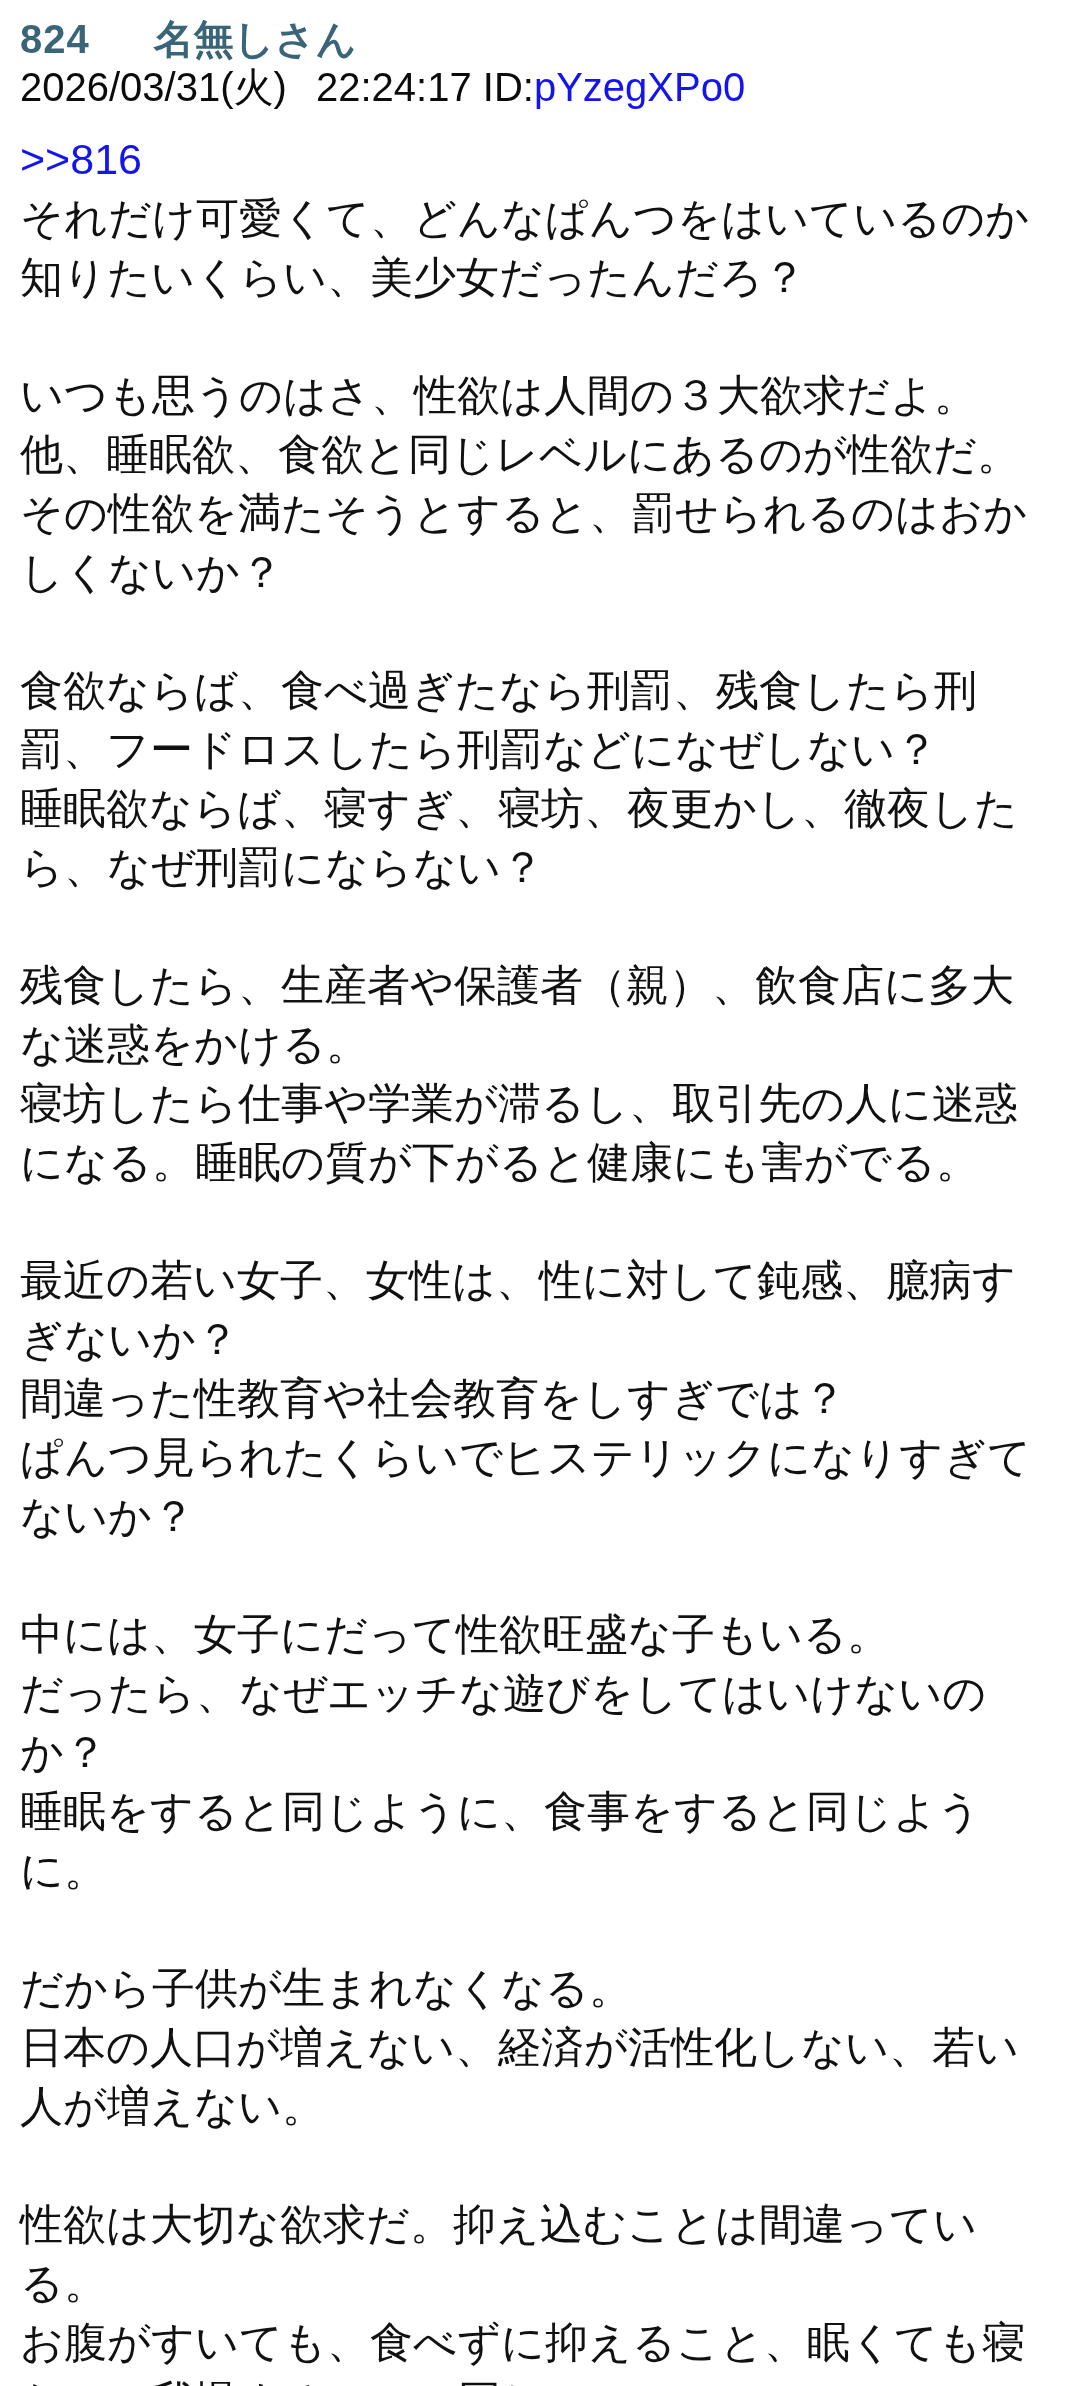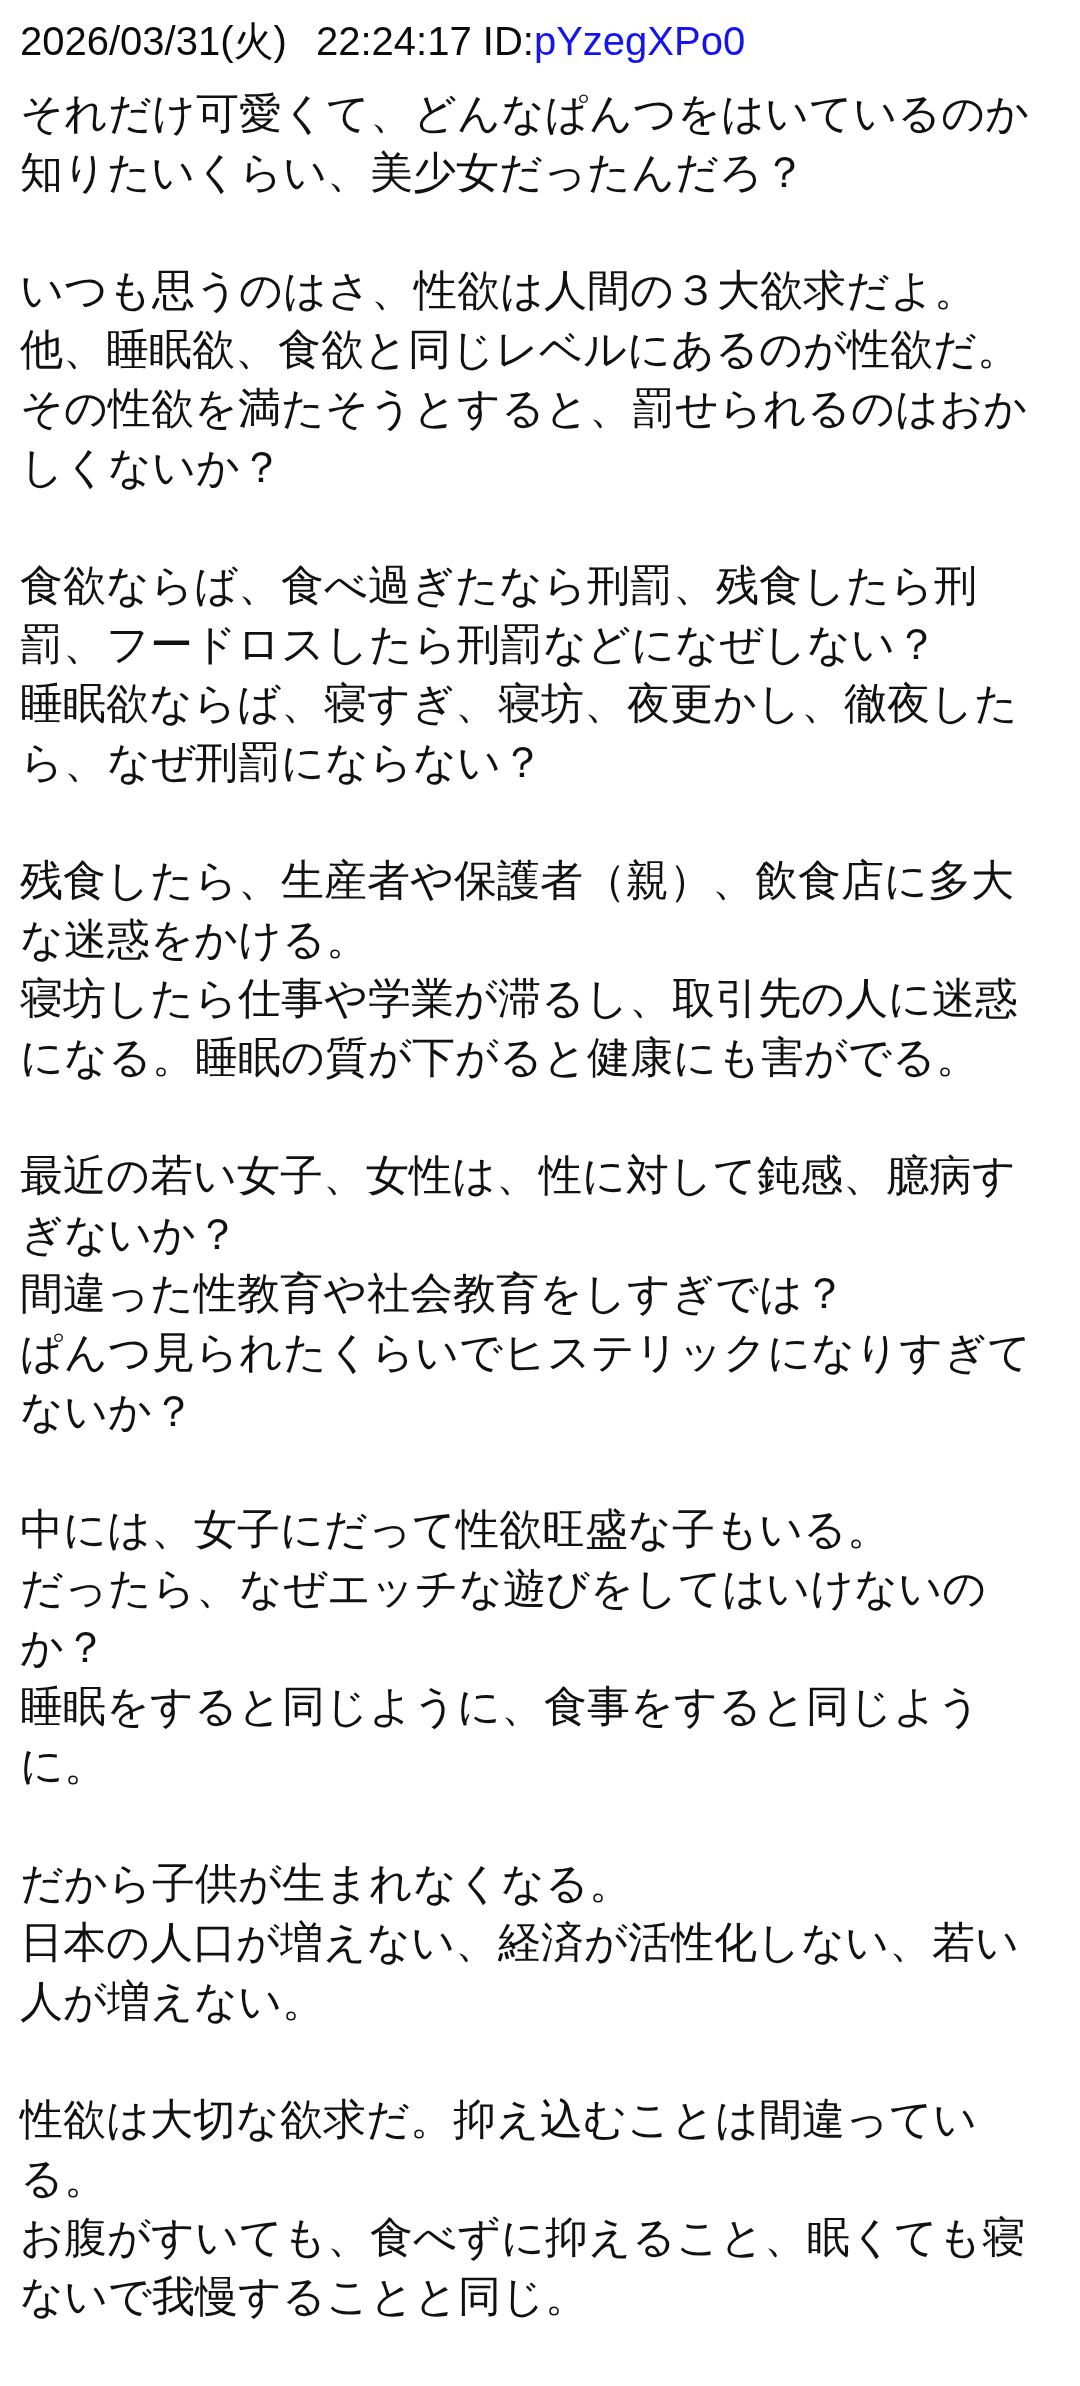--- a/index.html
+++ b/index.html
@@ -58,28 +58,33 @@
     color: #111111;
     font-size: 43px;
     line-height: 59px;
   }
 </style>
 </head>
 <body>
 
 <div class="post">
 
+  <div class="post-header">
+    <span class="post-number">824</span>
+    <span class="post-author">名無しさん</span>
+  </div>
 
   <div class="post-date">
     <span>2026/03/31(火)</span><span class="sep"></span>
     <span>22:24:17</span>
     <span>ID:</span><span class="id-value">pYzegXPo0</span>
   </div>
 
   <div class="post-body-block">
+    <a class="anchor-link" href="#">&gt;&gt;816</a>
     <div class="post-body">それだけ可愛くて、どんなぱんつをはいているのか知りたいくらい、美少女だったんだろ？
 
 いつも思うのはさ、性欲は人間の３大欲求だよ。
 他、睡眠欲、食欲と同じレベルにあるのが性欲だ。
 その性欲を満たそうとすると、罰せられるのはおかしくないか？
 
 食欲ならば、食べ過ぎたなら刑罰、残食したら刑罰、フードロスしたら刑罰などになぜしない？
 睡眠欲ならば、寝すぎ、寝坊、夜更かし、徹夜したら、なぜ刑罰にならない？
 
 残食したら、生産者や保護者（親）、飲食店に多大な迷惑をかける。

